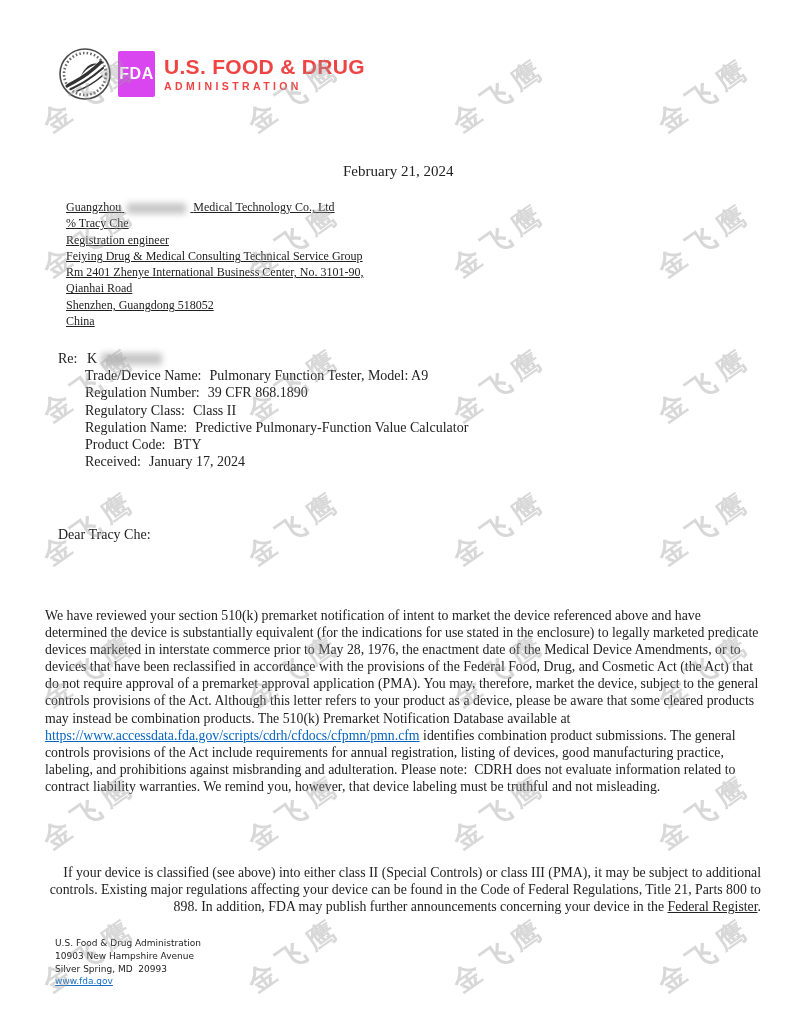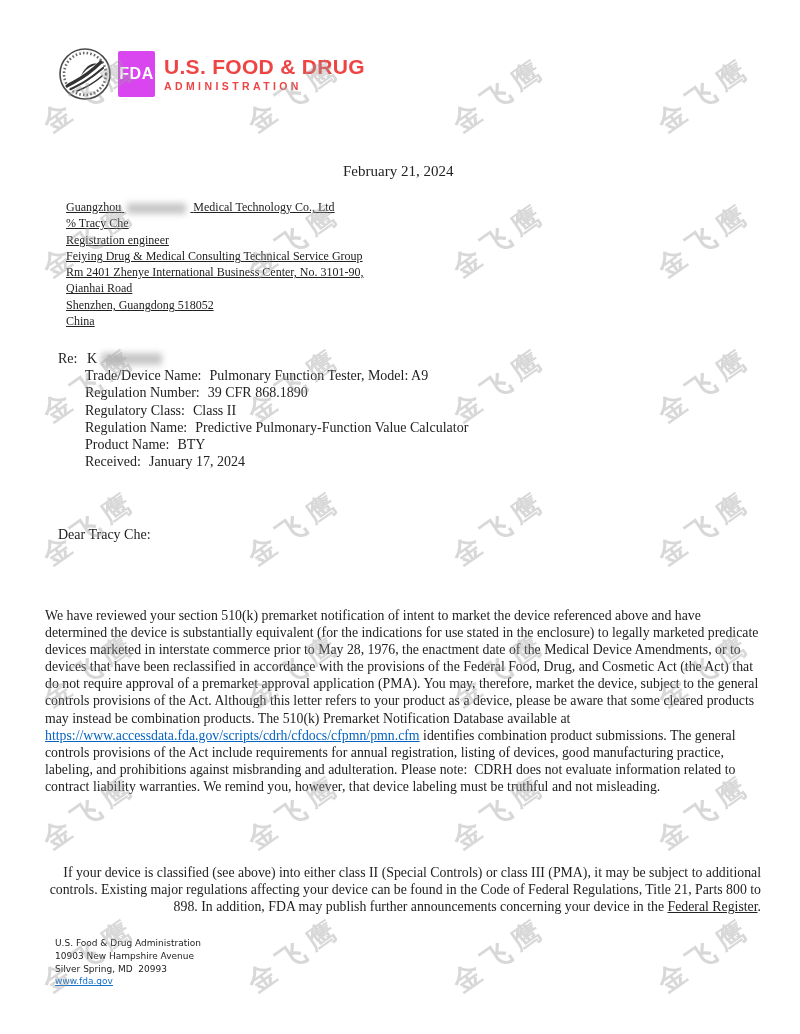--- a/index.html
+++ b/index.html
@@ -134,21 +134,21 @@
       <div>
         <span>Regulation Number:</span><span class="val">39 CFR 868.1890</span>
       </div>
       <div>
         <span>Regulatory Class:</span><span class="val">Class II</span>
       </div>
       <div>
         <span>Regulation Name:</span><span class="val">Predictive Pulmonary-Function Value Calculator</span>
       </div>
       <div>
-        <span>Product Name:</span><span class="val">BTY</span>
+        <span>Product Code:</span><span class="val">BTY</span>
       </div>
       <div>
         <span>Received:</span><span class="val">January 17, 2024</span>
       </div>
     </div>
   </div>
   <div class="redact redact-k"></div>
 
   <div class="abs salutation">Dear Tracy Che:</div>
 

